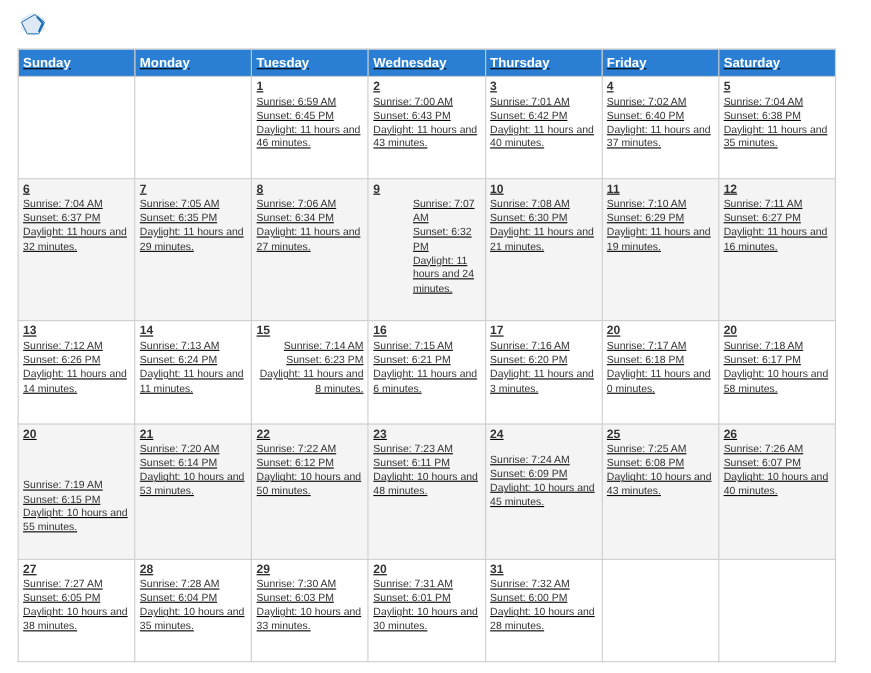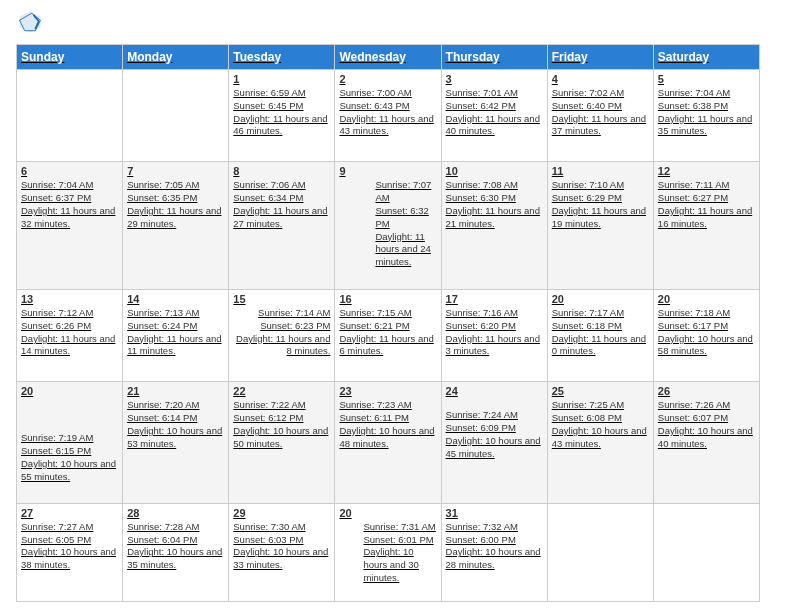--- a/index.html
+++ b/index.html
@@ -326,21 +326,21 @@
 Daylight: 10 hours and 35 minutes.</div>
           </td>
           <td>
             <span class="day-num">29</span>
             <div class="day-info" style="white-space: pre-line;">Sunrise: 7:30 AM
 Sunset: 6:03 PM
 Daylight: 10 hours and 33 minutes.</div>
           </td>
           <td>
             <span class="day-num">20</span>
-            <div class="day-info" style="white-space: pre-line; margin-left: 24px;">Sunrise: 7:31 AM
+            <div class="day-info" style="white-space: pre-line;">Sunrise: 7:31 AM
 Sunset: 6:01 PM
 Daylight: 10 hours and 30 minutes.</div>
           </td>
           <td>
             <span class="day-num">31</span>
             <div class="day-info" style="white-space: pre-line;">Sunrise: 7:32 AM
 Sunset: 6:00 PM
 Daylight: 10 hours and 28 minutes.</div>
           </td>
           <td class="empty-cell"></td>

